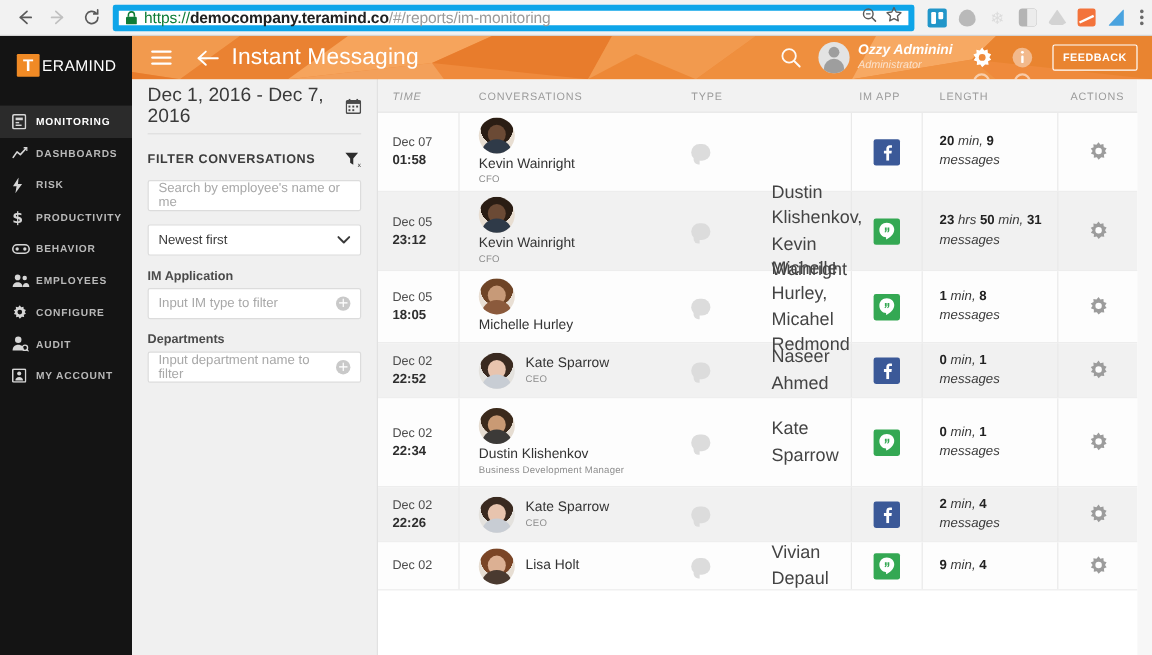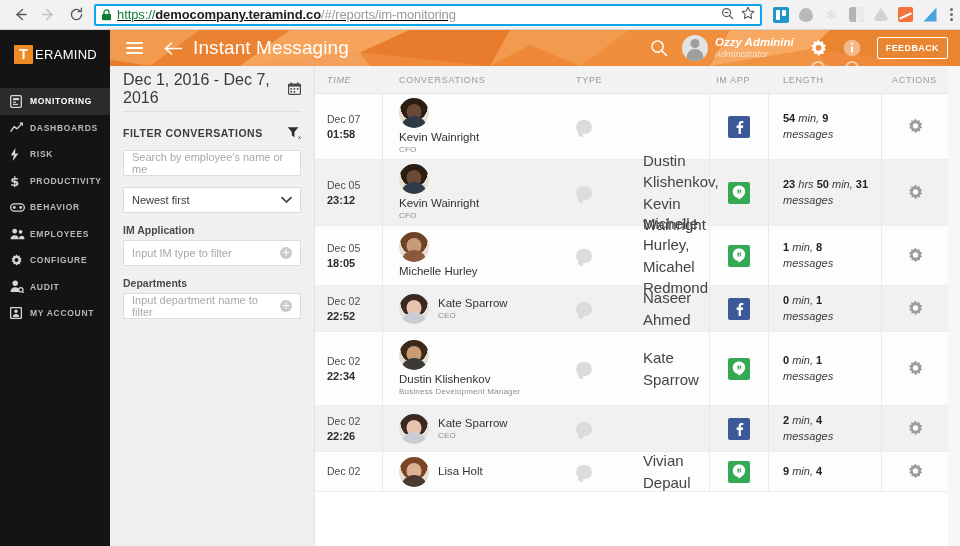--- a/index.html
+++ b/index.html
@@ -23,26 +23,25 @@
     width: 26px; height: 26px;
     display: flex; align-items: center; justify-content: center;
     color: #5a5a5a;
   }
   .nav-btn.disabled { color: #c0c0c0; }
   .nav-btn svg { display: block; }
 
   .urlbar {
     flex: 1; height: 22px; margin-left: 5px; margin-right: 4px;
     background: #ffffff;
-    border: 2px solid #0ea5e9;
+    border: 5px solid #0ea5e9;
     border-radius: 2px;
     display: flex; align-items: center;
     padding: 0 5px;
     position: relative;
-    text-decoration: underline;
   }
   .lock { margin-right: 5px; display: flex; align-items: center; }
   .url-text {
     font-size: 13px; color: #9a9a9a; white-space: nowrap;
     letter-spacing: -0.1px;
   }
   .url-text .scheme { color: #0f7c37; }
   .url-text .host { color: #202020; font-weight: bold; }
   .url-right { margin-left: auto; display: flex; align-items: center; gap: 7px; padding-left: 8px;}
 
@@ -544,21 +543,21 @@
               </div>
               <div class="c-parts"></div>
               <div class="c-imapp">
                 <span class="imbadge im-fb">
                   <svg width="14" height="14" viewBox="0 0 14 14">
                     <path d="M8.9 14V7.9h2L11.2 5.6H8.9V4.2c0-.66.18-1.1 1.13-1.1H11.3V1.06C11.07 1.03 10.35 1 9.52 1 7.78 1 6.6 2.06 6.6 4V5.6H4.6v2.3h2V14z" fill="#fff"></path>
                   </svg>
                 </span>
               </div>
               <div class="c-len">
-                <span class="len"><b>54</b> min, <b>9</b><br>messages</span>
+                <span class="len"><b>20</b> min, <b>9</b><br>messages</span>
               </div>
               <div class="c-act">
                 <span class="gear-btn">
                   <svg width="17" height="17" viewBox="0 0 14 14">
                     <path d="M7 0.4 8.2 2.2l2.1-.5.2 2.1 2 .8-1.1 1.8L12.5 8l-1.9.9.3 2.1-2.1-.2L7 12.5 5.8 10.8l-2.1.3.1-2.1L1.7 8.2 2.9 6.5 1.6 4.8l2-.9-.2-2.1 2.1.4z" fill="currentColor"></path>
                     <circle cx="7" cy="6.5" r="2.2" fill="#fdfdfd"></circle>
                   </svg>
                 </span>
               </div>
             </div>

